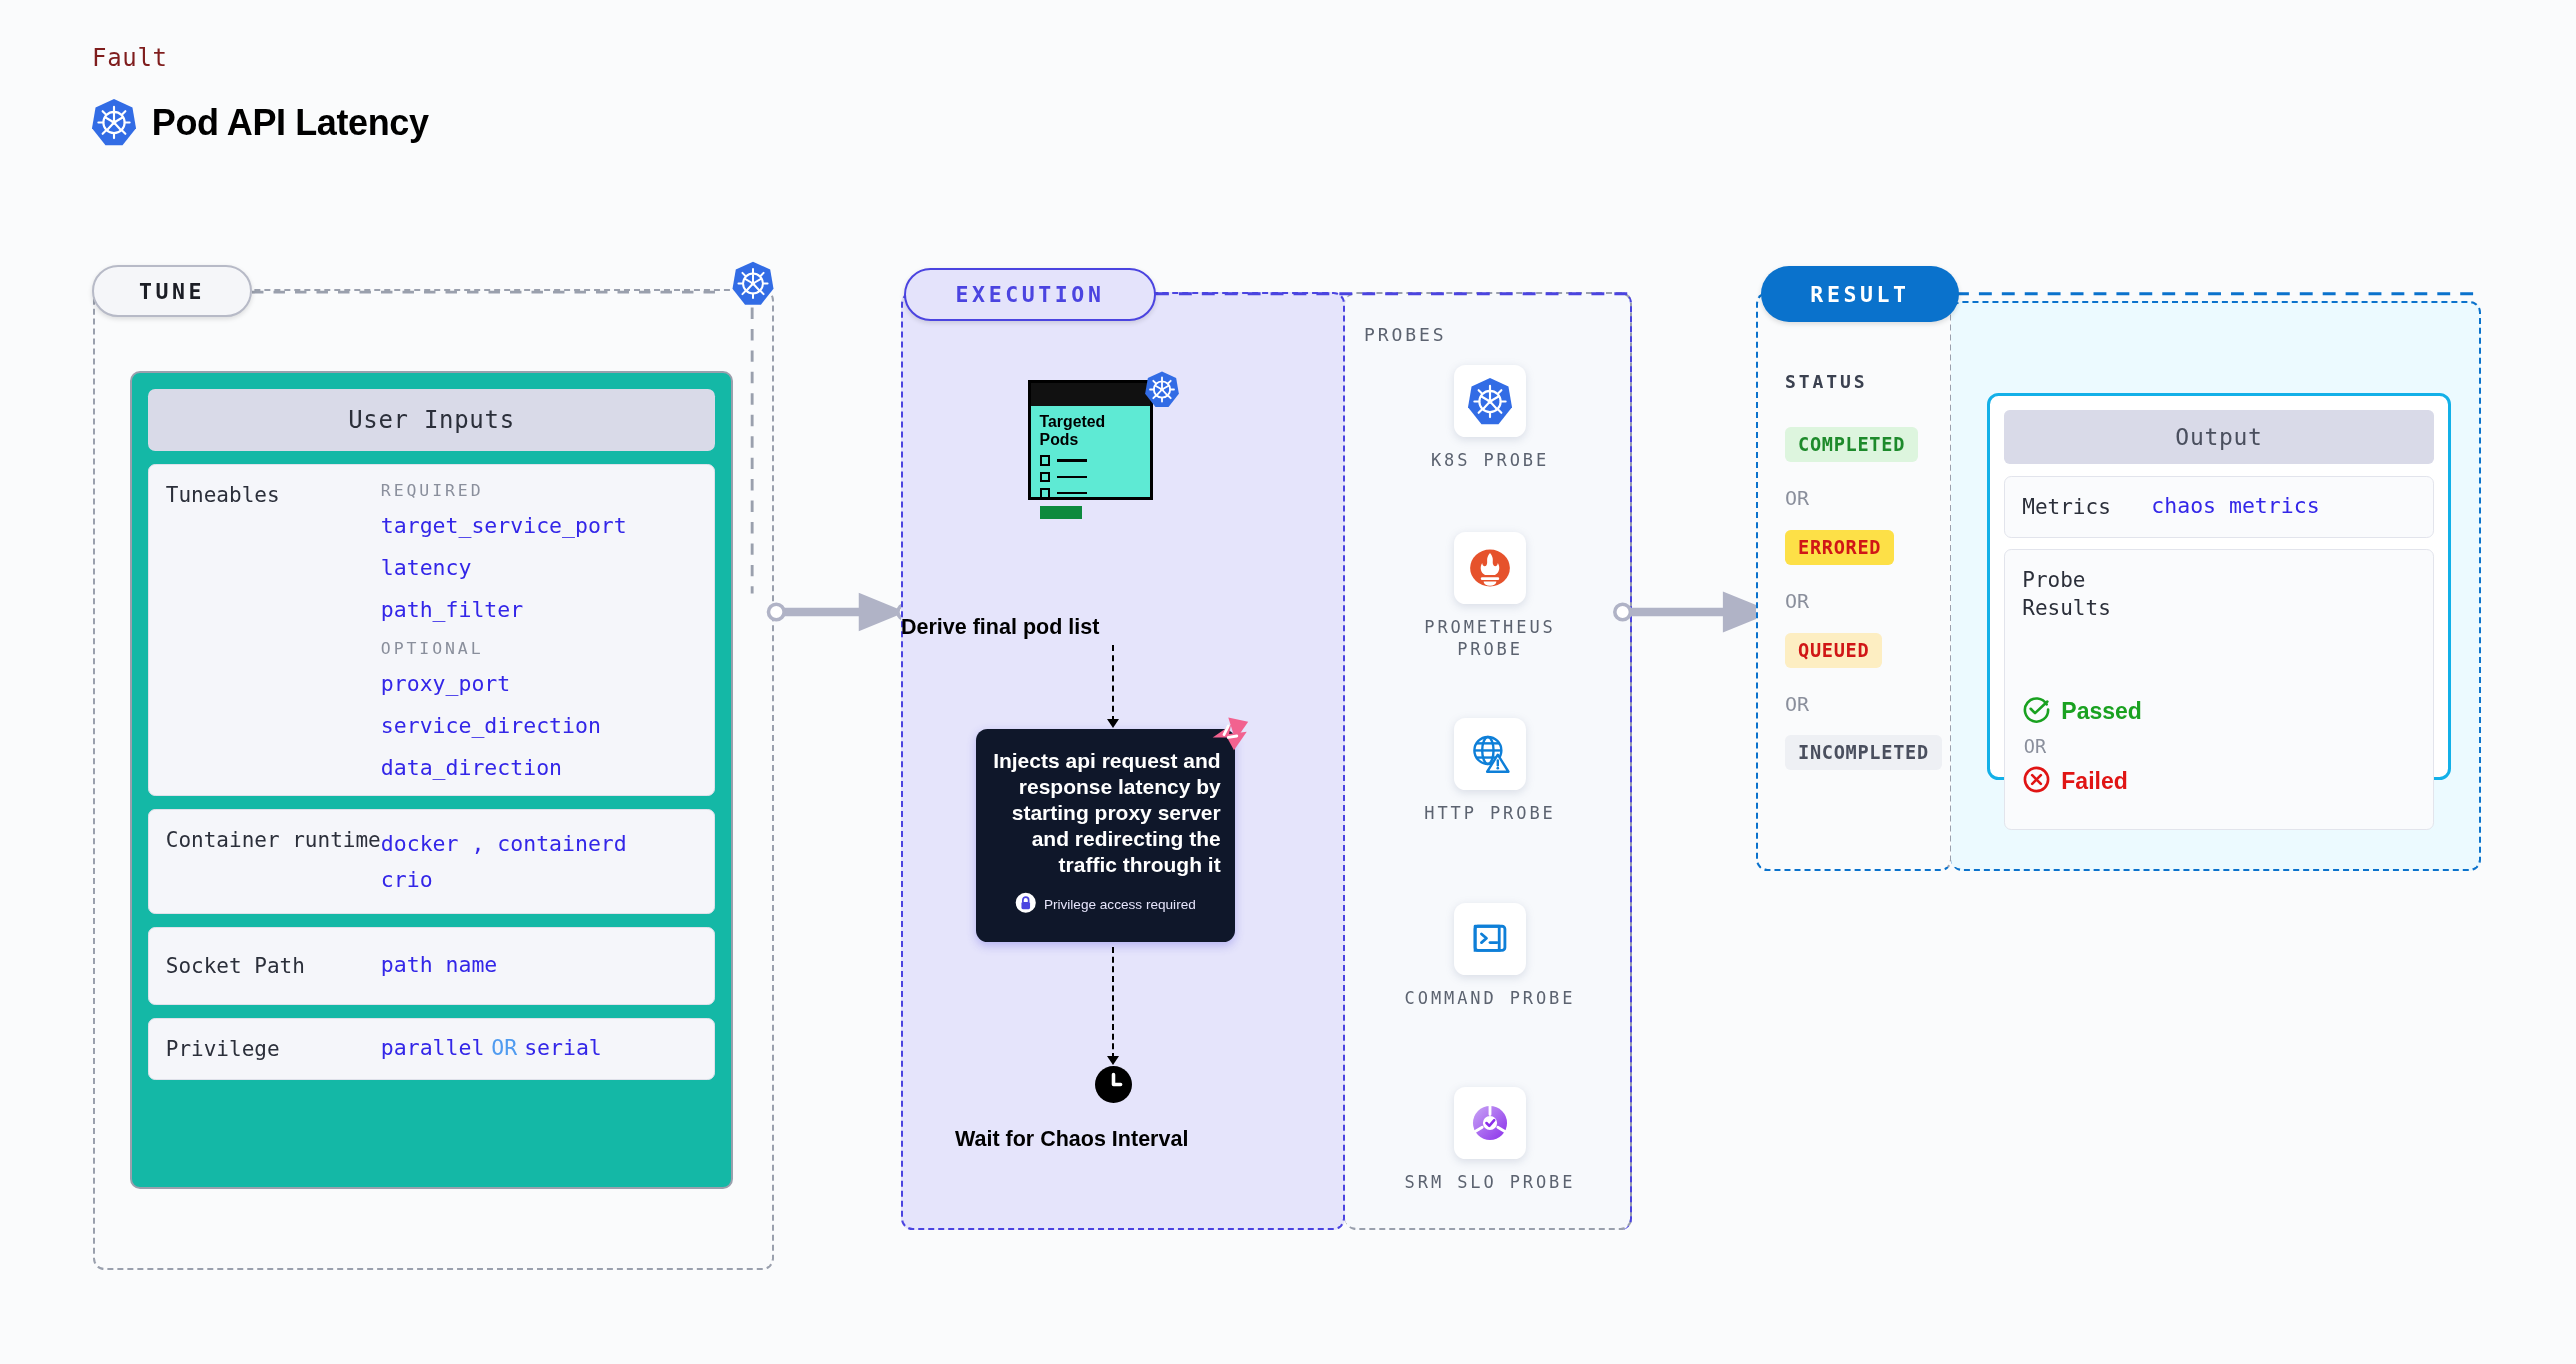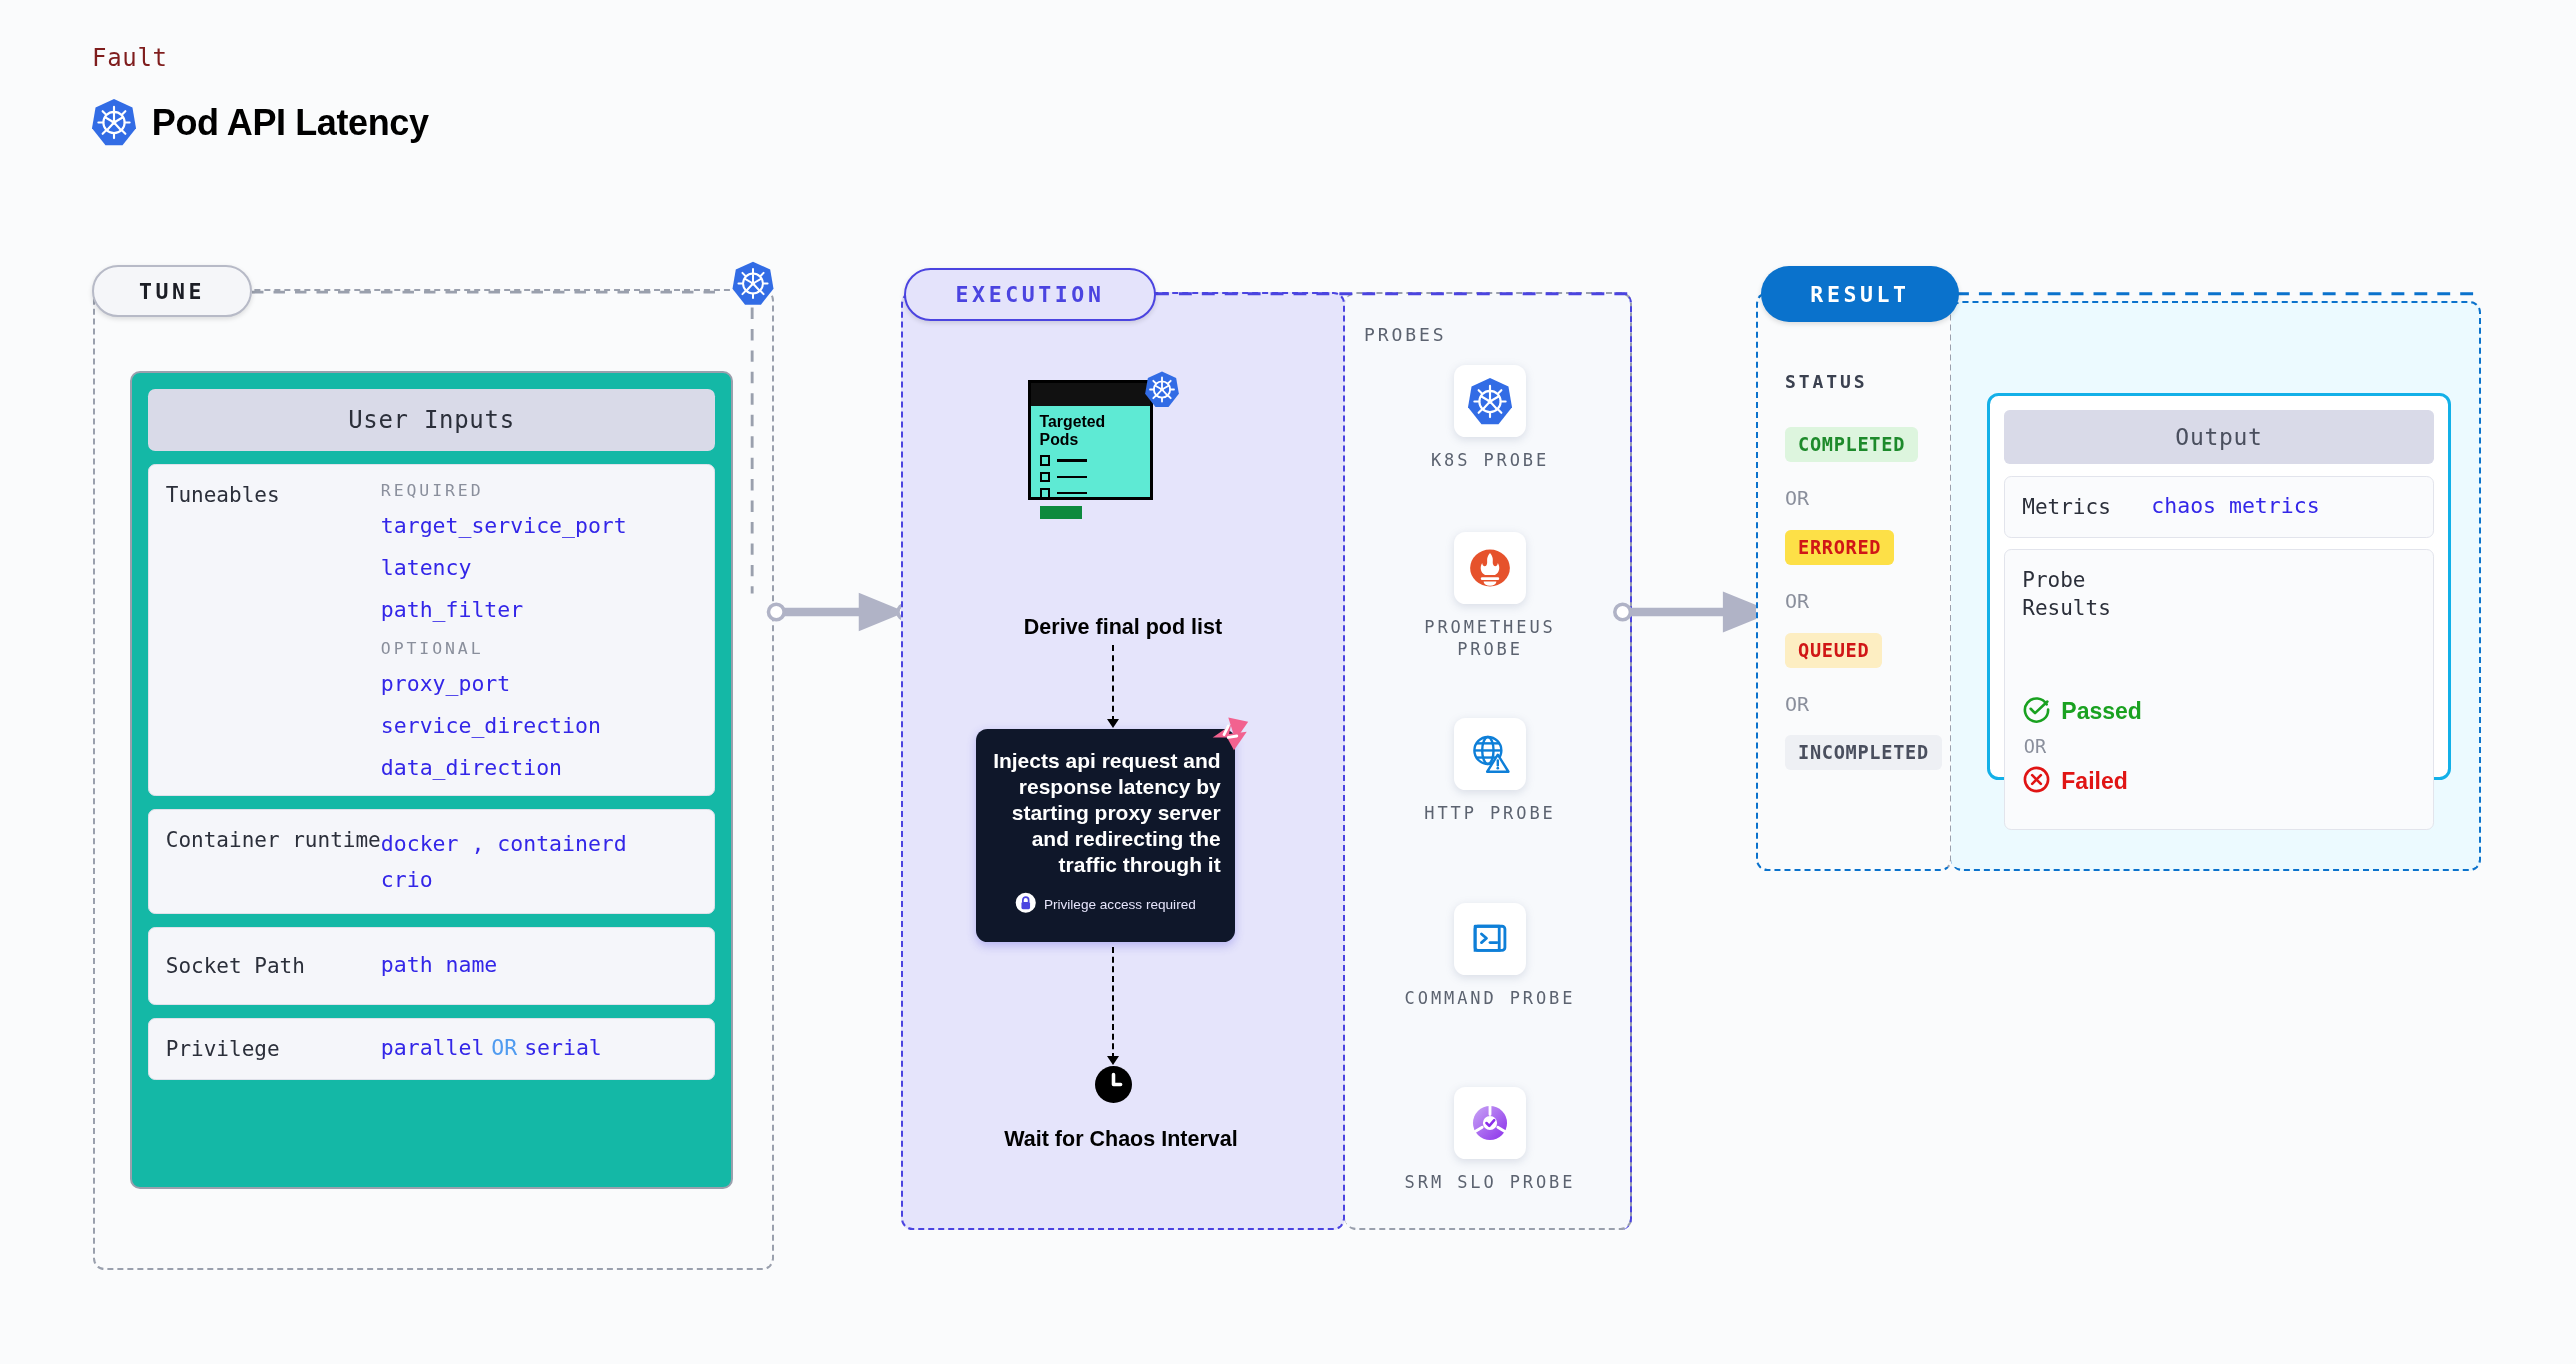--- a/index.html
+++ b/index.html
@@ -134,26 +134,26 @@
     font-family: "Liberation Sans", sans-serif;
     font-size: 15.8px; font-weight: bold; color: #000; line-height: 1.15;
   }
   .chk-row { display: flex; align-items: center; gap: 6.4px; margin-top: 5.7px; }
   .chk { width: 10.7px; height: 10.7px; border: 2.1px solid #000; }
   .chk-line { width: 30px; height: 2.1px; background: #000; }
   #green-bar { width: 42px; height: 13px; background: #0d8a3e; margin-top: 7.2px; }
   #targeted-k8s { position: absolute; left: 1145px; top: 371px; }
 
   .exec-caption {
-    position: absolute; text-align: center;
+    position: absolute; text-align: left;
     font-family: "Liberation Sans", sans-serif;
     font-weight: bold; color: #000;
   }
   #derive-caption { left: 901px; top: 615px; width: 444px; font-size: 21.5px; }
-  #wait-caption { left: 929px; top: 1125px; width: 384px; font-size: 21.5px; line-height: 1.33; }
+  #wait-caption { left: 955px; top: 1125px; width: 384px; font-size: 21.5px; line-height: 1.33; }
 
   #inject-box {
     position: absolute; left: 976px; top: 729px;
     width: 259px; height: 213px;
     background: #0f172a; border-radius: 11.5px;
     padding: 18.6px 14.3px 0 14.3px;
     text-align: right;
     box-shadow: 0 3.6px 10px rgba(75,68,224,.3);
   }
   #inject-text {

